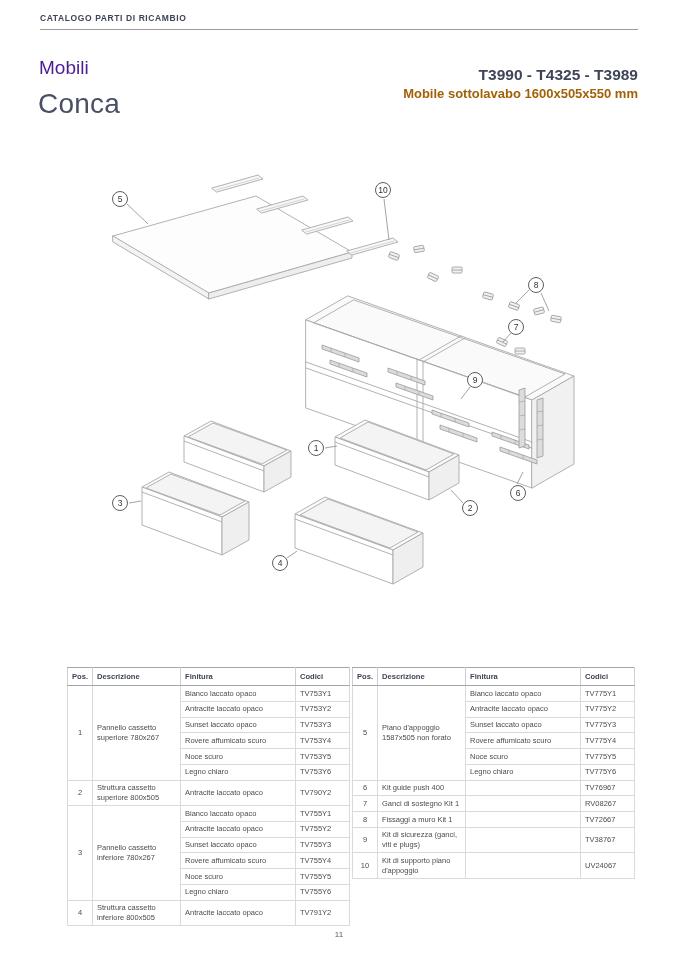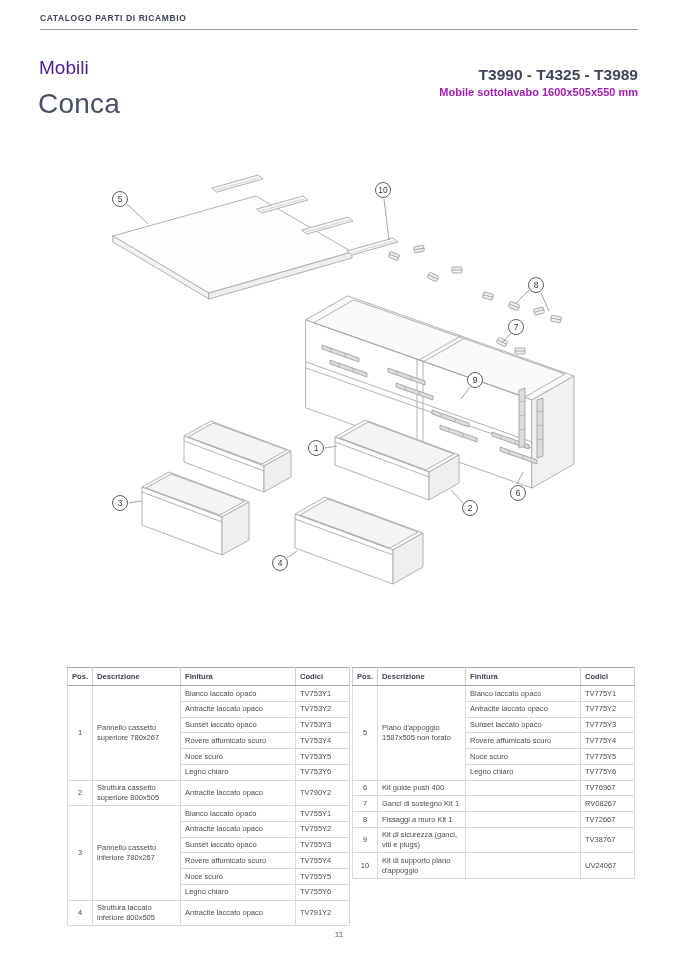--- a/index.html
+++ b/index.html
@@ -5,21 +5,21 @@
   * { margin:0; padding:0; box-sizing:border-box; }
   html,body { background:#e9e9e9; font-family:"Liberation Sans", sans-serif; }
   .page { position:relative; width:678px; height:959px; background:#ffffff; margin:0 auto; overflow:hidden;padding-left:29px; }
 
   .catalog-label { position:absolute; left:40px; top:13px; font-size:8.5px; font-weight:bold; letter-spacing:0.6px; color:#3e4457; }
   .header-rule { position:absolute; left:40px; top:29px; width:598px; border-top:1px solid #9b9b9b; height:0; }
 
   .series { position:absolute; left:39px; top:57px; font-size:19px; color:#4c1d95; }
   .product-name { position:absolute; left:38px; top:76px; font-size:28px; font-weight:normal; color:#495064; letter-spacing:0.2px;margin-top:12px; }
   .models { position:absolute; right:40px; top:66px; font-size:15.5px; font-weight:bold; color:#3e4558; text-align:right; }
-  .subtitle { position:absolute; right:40px; top:86px; font-size:11px; font-weight:bold; color:#a21caf; text-align:right; }
+  .subtitle { position:absolute; right:40px; top:86px; font-size:13px; font-weight:bold; color:#a16207; text-align:right; }
 
   .diagram-svg { position:absolute; left:0; top:0; pointer-events:none; }
 
   .callout { position:absolute; width:16px; height:16px; border:1px solid #5d5e63; border-radius:50%; background:#ffffff; font-size:8.5px; color:#333333; display:flex; align-items:center; justify-content:center; line-height:1; }
 
   .parts-table { position:absolute; border-collapse:collapse; table-layout:fixed; width:274px; font-size:7.5px; color:#4c4c4c; background:#ffffff; }
   #table-left { left:67px; top:667px; }
   #table-right { left:352px; top:667px; }
   .parts-table th { font-size:7.6px; font-weight:bold; color:#3e4457; text-align:left; padding:4px 4px;
     border:1px solid #cfcfcf; border-top:1px solid #a6a6a6; border-bottom:1px solid #a6a6a6; }
@@ -274,21 +274,21 @@
         <tr>
           <td class="fin">Noce scuro</td>
           <td class="code">TV755Y5</td>
         </tr>
         <tr>
           <td class="fin">Legno chiaro</td>
           <td class="code">TV755Y6</td>
         </tr>
         <tr>
           <td rowspan="1" class="pos">4</td>
-          <td rowspan="1" class="desc">Struttura laccato inferiore 800x505</td>
+          <td rowspan="1" class="desc">Struttura cassetto inferiore 800x505</td>
           <td class="fin">Antracite laccato opaco</td>
           <td class="code">TV791Y2</td>
         </tr>
       </tbody>
     </table>
   <table class="parts-table" id="table-right">
       <thead>
         <tr>
           <th class="col0">Pos.</th>
           <th class="col1">Descrizione</th>

